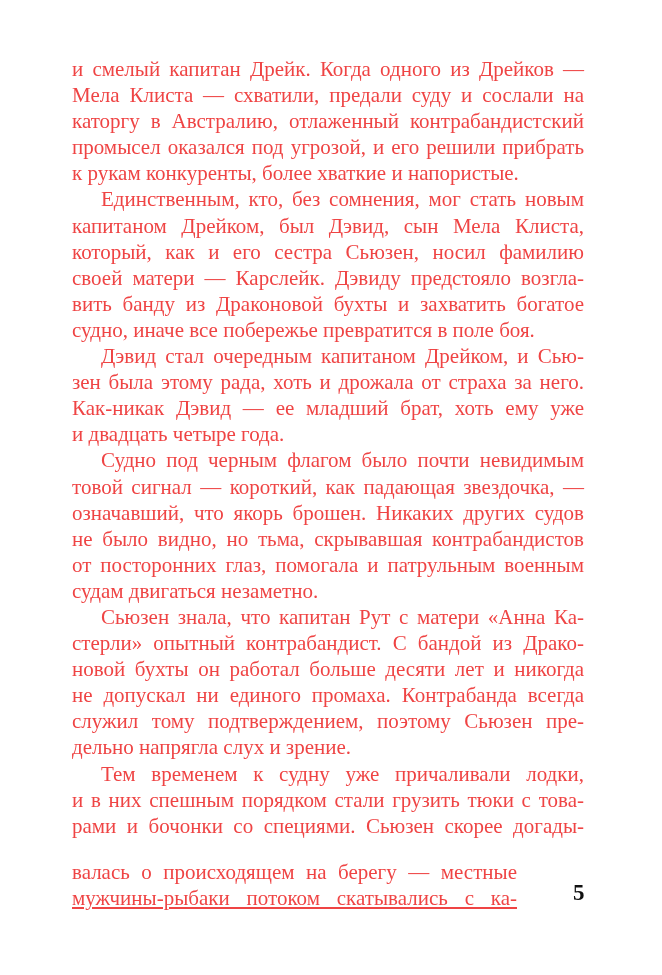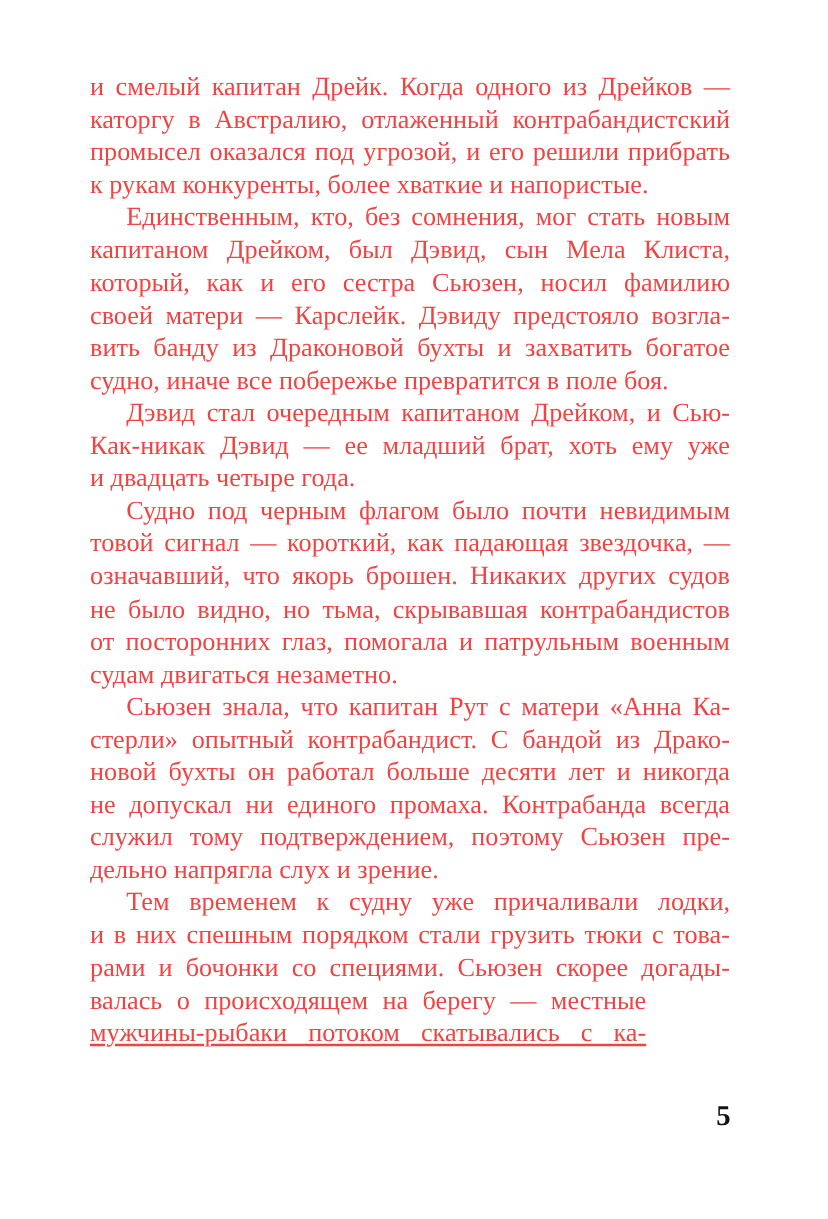--- a/index.html
+++ b/index.html
@@ -33,36 +33,38 @@
       color: #111111;
     }
   </style>
 </head>
 <body>
 
 <div class="page">
 
   <div>
     <span class="line">и смелый капитан Дрейк. Когда одного из Дрейков —</span>
+    <span class="line">Мела Клиста — схватили, предали суду и сослали на</span>
     <span class="line">каторгу в Австралию, отлаженный контрабандистский</span>
     <span class="line">промысел оказался под угрозой, и его решили прибрать</span>
     <span class="line last">к рукам конкуренты, более хваткие и напористые.</span>
   </div>
 
   <div>
     <span class="line indent">Единственным, кто, без сомнения, мог стать новым</span>
     <span class="line">капитаном Дрейком, был Дэвид, сын Мела Клиста,</span>
     <span class="line">который, как и его сестра Сьюзен, носил фамилию</span>
     <span class="line">своей матери — Карслейк. Дэвиду предстояло возгла-</span>
     <span class="line">вить банду из Драконовой бухты и захватить богатое</span>
     <span class="line last">судно, иначе все побережье превратится в поле боя.</span>
   </div>
 
   <div>
     <span class="line indent">Дэвид стал очередным капитаном Дрейком, и Сью-</span>
+    <span class="line">зен была этому рада, хоть и дрожала от страха за него.</span>
     <span class="line">Как-никак Дэвид — ее младший брат, хоть ему уже</span>
     <span class="line last">и двадцать четыре года.</span>
   </div>
 
   <div>
     <span class="line indent">Судно под черным флагом было почти невидимым</span>
     <span class="line">товой сигнал — короткий, как падающая звездочка, —</span>
     <span class="line">означавший, что якорь брошен. Никаких других судов</span>
     <span class="line">не было видно, но тьма, скрывавшая контрабандистов</span>
     <span class="line">от посторонних глаз, помогала и патрульным военным</span>
@@ -75,18 +77,18 @@
     <span class="line">новой бухты он работал больше десяти лет и никогда</span>
     <span class="line">не допускал ни единого промаха. Контрабанда всегда</span>
     <span class="line">служил тому подтверждением, поэтому Сьюзен пре-</span>
     <span class="line last">дельно напрягла слух и зрение.</span>
   </div>
 
   <div>
     <span class="line indent">Тем временем к судну уже причаливали лодки,</span>
     <span class="line">и в них спешным порядком стали грузить тюки с това-</span>
     <span class="line">рами и бочонки со специями. Сьюзен скорее догады-</span>
-    <span class="line" style="width:445px;">валась о происходящем на берегу — местные</span>
+    <span class="line" style="width:445px;margin-top:20px;">валась о происходящем на берегу — местные</span>
     <span class="line" style="width:445px;text-decoration:underline;">мужчины-рыбаки потоком скатывались с ка-</span>
   </div>
 </div>
 
 <div class="page-number">5</div>
 
 </body></html>

